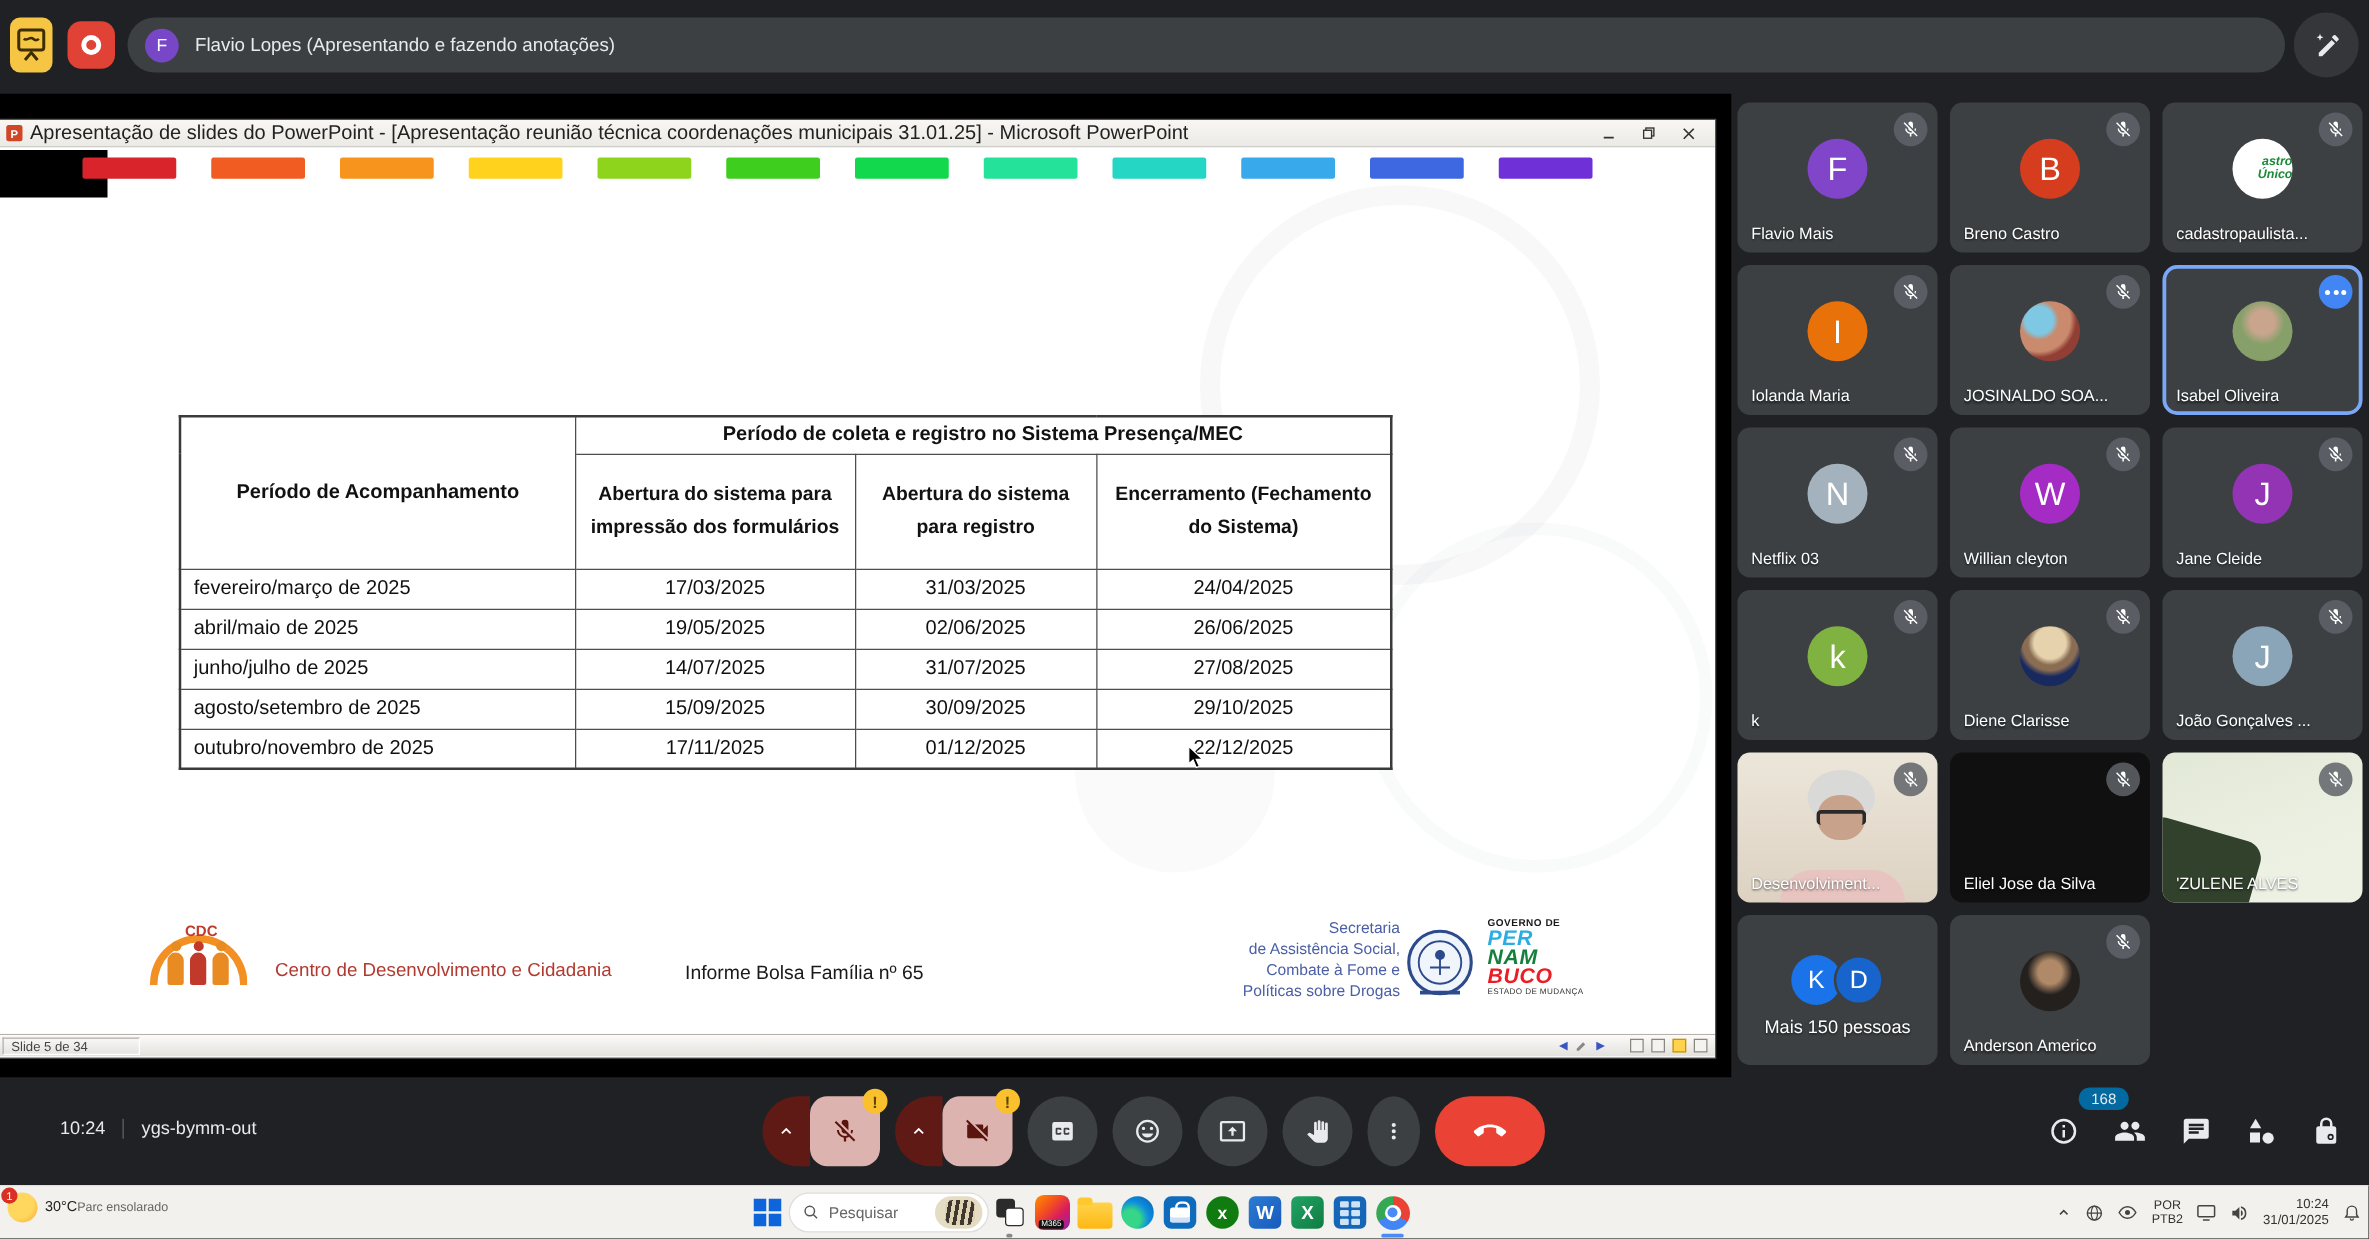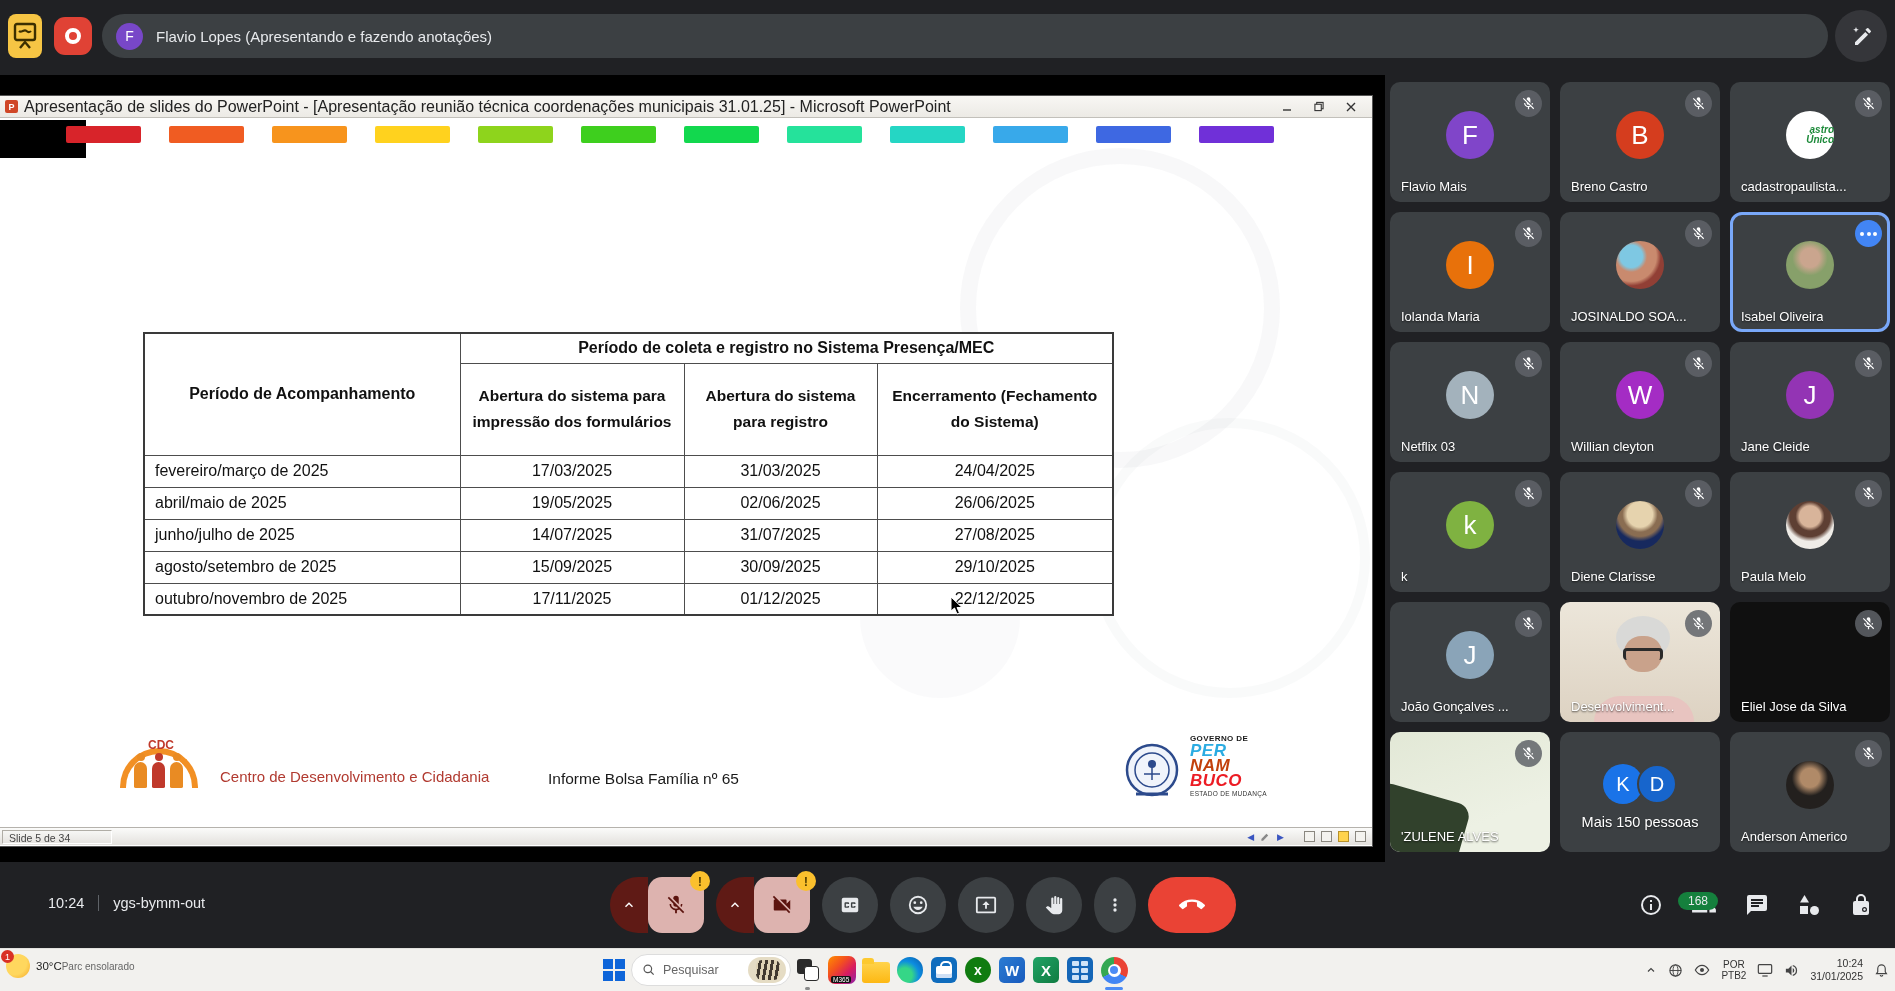--- a/index.html
+++ b/index.html
@@ -67,21 +67,21 @@
   .cdc-people i::before{content:"";position:absolute;left:2.5px;top:-9px;width:8px;height:8px;border-radius:50%;background:inherit;}
   .cdc-p1{background:#e98b23;}.cdc-p2{background:#c0392b;height:32px;}.cdc-p3{background:#e98b23;}
   .cdc-name{position:absolute;left:220px;top:650px;font-size:15px;color:#b13a30;}
   .informe{position:absolute;left:548px;top:652px;font-size:15.5px;color:#1a1a1a;}
   .secretaria{position:absolute;left:985px;top:616px;width:135px;text-align:right;font-size:12.5px;
     line-height:17px;color:#4a5fa5;}
   .coat{position:absolute;left:1124px;top:622px;}
   .gov-logo{position:absolute;left:1190px;top:616px;width:112px;}
   .gov-top{font-size:8px;font-weight:bold;color:#1a1a1a;letter-spacing:.4px;}
   .gov-word{font-size:17px;font-weight:bold;font-style:italic;line-height:15px;letter-spacing:.5px;}
-  .gov-w0{color:#2bace2;}.gov-w1{color:#c2410c;}.gov-w2{color:#ec1c24;}
+  .gov-w0{color:#2bace2;}.gov-w1{color:#15803d;}.gov-w2{color:#ec1c24;}
   .gov-bottom{font-size:6.5px;color:#333;margin-top:2px;letter-spacing:.3px;}
 
   .ppt-statusbar{height:18px;background:linear-gradient(#fbfbfa,#e3e1dd);border-top:1px solid #b5b2ac;
     display:flex;align-items:center;font-size:10.5px;color:#444;}
   .sb-slide{height:14px;line-height:14px;border:1px solid #b0ada6;border-right-color:#fff;border-bottom-color:#fff;
     padding:0 6px;margin-left:2px;min-width:110px;}
   .sb-right{margin-left:auto;display:flex;align-items:center;gap:6px;padding-right:6px;}
   .sb-arrow{color:#3a55c0;font-size:9px;}
   .sb-view{width:11px;height:11px;border:1px solid #8a877f;background:#f4f3ef;}
   .sb-view.active{background:#ffd34d;border-color:#b8922a;}
@@ -135,22 +135,22 @@
   .ctl-danger{position:relative;width:56px;height:56px;border-radius:14px;background:#ddb3af;border:none;
     display:flex;align-items:center;justify-content:center;}
   .warn-badge{position:absolute;right:-6px;top:-6px;width:20px;height:20px;border-radius:50%;background:#fbc02d;
     color:#5c4500;font-size:13px;font-weight:bold;display:flex;align-items:center;justify-content:center;}
   .ctl-round{width:56px;height:56px;border-radius:50%;background:#3c4043;border:none;display:flex;
     align-items:center;justify-content:center;}
   .ctl-round.narrow{width:42px;}
   .ctl-end{width:88px;height:56px;border-radius:28px;background:#ea4335;border:none;display:flex;
     align-items:center;justify-content:center;}
   .right-icons{position:absolute;right:22px;top:30px;display:flex;gap:28px;align-items:center;}
-  .count-pill{position:absolute;right:155px;top:-22px;background:#15803d;color:#e8eaed;font-size:12px;
-    border-radius:10px;padding:2px 10px;margin-top:22px;}
+  .count-pill{position:absolute;right:170px;top:-22px;background:#0369a1;color:#e8eaed;font-size:12px;
+    border-radius:10px;padding:2px 10px;}
 
   
   .taskbar{position:absolute;left:0;top:948px;width:1895px;height:43px;background:#f2f1ee;border-top:1px solid #e2e1de;
     color:#333;}
   .weather{position:absolute;left:6px;top:5px;display:flex;align-items:center;gap:6px;}
   .weather-icon{position:relative;width:24px;height:24px;border-radius:50%;
     background:radial-gradient(circle at 35% 35%,#ffd75e 0 55%,#f5a623 100%);}
   .weather-badge{position:absolute;left:-5px;top:-4px;width:13px;height:13px;border-radius:50%;background:#d93025;
     color:#fff;font-size:9px;display:flex;align-items:center;justify-content:center;}
   .weather-text{display:flex;line-height:13px;}
@@ -343,20 +343,26 @@
           <div class="cdc-arc"></div>
           <span class="cdc-acronym">CDC</span>
           <div class="cdc-people">
               <i class="cdc-p1"></i>
               <i class="cdc-p2"></i>
               <i class="cdc-p3"></i>
             </div>
         </div>
         <div class="cdc-name">Centro de Desenvolvimento e Cidadania</div>
         <div class="informe">Informe Bolsa Família nº 65</div>
+        <div class="secretaria">
+          <div>Secretaria</div>
+          <div>de Assistência Social,</div>
+          <div>Combate à Fome e</div>
+          <div>Políticas sobre Drogas</div>
+        </div>
         <div class="coat">
           <svg width="56" height="64" viewBox="0 0 56 64">
               <circle cx="28" cy="30" r="25" fill="#f0f4fb" stroke="#2c4a8c" stroke-width="2.5"></circle>
               <circle cx="28" cy="30" r="17" fill="none" stroke="#2c4a8c" stroke-width="1.5"></circle>
               <circle cx="28" cy="24" r="4" fill="#2c4a8c"></circle>
               <path d="M20 34h16M28 20v20" stroke="#2c4a8c" stroke-width="1.5"></path>
               <path d="M12 54h32" stroke="#2c4a8c" stroke-width="3"></path>
             </svg>
         </div>
         <div class="gov-logo">
@@ -504,31 +510,20 @@
       <div class="avatar-zone">
           <div class="avatar-circle photo photo-3"></div>
         </div>
       <span class="tile-name">Diene Clarisse</span>
     <div class="mic-badge">
           <svg width="15" height="15" viewBox="0 0 24 24">
             <path fill="#fff" d="M19 11h-1.7c0 .74-.16 1.43-.43 2.05l1.23 1.23c.56-.98.9-2.09.9-3.28zm-4.02.17c0-.06.02-.11.02-.17V5a3 3 0 0 0-6 0v.18l5.98 5.99zM4.27 3 3 4.27l6.01 6.01V11a3 3 0 0 0 3 3c.23 0 .44-.03.65-.08l1.66 1.66c-.71.33-1.5.52-2.31.52-2.76 0-5.3-2.1-5.3-5.1H5c0 3.41 2.72 6.23 6 6.72V21h2v-3.28c.91-.13 1.77-.45 2.54-.9L19.73 21 21 19.73 4.27 3z"></path>
           </svg>
         </div>
       </div>
-      <div class="tile kind-photo">
-      <div class="avatar-zone">
-          <div class="avatar-circle photo photo-4"></div>
-        </div>
-      <span class="tile-name">Paula Melo</span>
-    <div class="mic-badge">
-          <svg width="15" height="15" viewBox="0 0 24 24">
-            <path fill="#fff" d="M19 11h-1.7c0 .74-.16 1.43-.43 2.05l1.23 1.23c.56-.98.9-2.09.9-3.28zm-4.02.17c0-.06.02-.11.02-.17V5a3 3 0 0 0-6 0v.18l5.98 5.99zM4.27 3 3 4.27l6.01 6.01V11a3 3 0 0 0 3 3c.23 0 .44-.03.65-.08l1.66 1.66c-.71.33-1.5.52-2.31.52-2.76 0-5.3-2.1-5.3-5.1H5c0 3.41 2.72 6.23 6 6.72V21h2v-3.28c.91-.13 1.77-.45 2.54-.9L19.73 21 21 19.73 4.27 3z"></path>
-          </svg>
-        </div>
-      </div>
       <div class="tile kind-initial">
       <div class="avatar-zone">
           <div class="avatar-circle" style="background: rgb(138, 164, 184);">J</div>
         </div>
       <span class="tile-name">João Gonçalves ...</span>
     <div class="mic-badge">
           <svg width="15" height="15" viewBox="0 0 24 24">
             <path fill="#fff" d="M19 11h-1.7c0 .74-.16 1.43-.43 2.05l1.23 1.23c.56-.98.9-2.09.9-3.28zm-4.02.17c0-.06.02-.11.02-.17V5a3 3 0 0 0-6 0v.18l5.98 5.99zM4.27 3 3 4.27l6.01 6.01V11a3 3 0 0 0 3 3c.23 0 .44-.03.65-.08l1.66 1.66c-.71.33-1.5.52-2.31.52-2.76 0-5.3-2.1-5.3-5.1H5c0 3.41 2.72 6.23 6 6.72V21h2v-3.28c.91-.13 1.77-.45 2.54-.9L19.73 21 21 19.73 4.27 3z"></path>
           </svg>
         </div>

